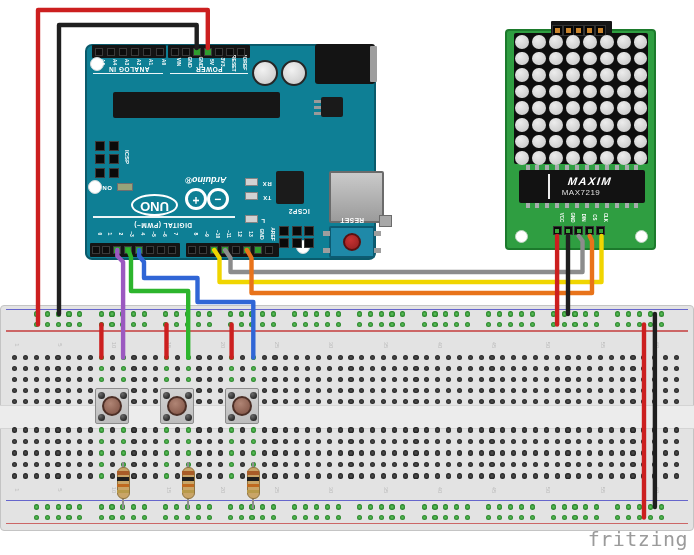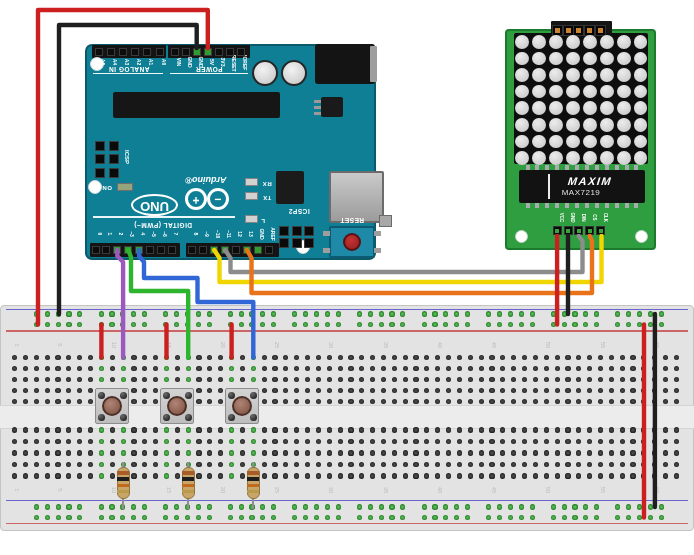--- a/index.html
+++ b/index.html
@@ -102,20 +102,21 @@
   <div class="abs" style="left:505px;top:29px;width:151px;height:221px;background:#2f9e41;border:2px solid #1c7a2c;border-radius:4px;z-index:5;"></div>
   <div class="abs" style="left:551px;top:21px;width:61px;height:18px;background:#151515;border-radius:1px;z-index:6;"></div>
   <div class="abs" style="left:514px;top:33px;width:134px;height:131px;background:#0e0e0e;border-radius:2px;z-index:6;"></div>
   <div class="abs" style="left:519px;top:170px;width:126px;height:33px;background:#121212;border-radius:2px;z-index:7;"></div>
   <div class="abs wline" style="left:548px;top:174px;width:1.5px;height:25px;z-index:8;"></div>
   <div class="abs maximtext" style="left:540px;top:176px;width:100px;height:12px;z-index:8;">MAXIM</div>
   <div class="abs parttext" style="left:531px;top:189px;width:100px;height:10px;z-index:8;">MAX7219</div>
   <div class="abs circle" style="left:514.5px;top:229.5px;width:13px;height:13px;background:#fff;border:1px solid #bcd4bf;z-index:6;"></div>
   <div class="abs circle" style="left:634.5px;top:229.5px;width:13px;height:13px;background:#fff;border:1px solid #bcd4bf;z-index:6;"></div>
 
+  <div class="abs watermark" style="right:6px;top:529px;z-index:10;">fritzing</div>
 <div style="position: absolute; box-sizing: border-box; z-index: 3; left: 12px; top: 354.9px; width: 5.2px; height: 5.2px; border-radius: 50%; background: radial-gradient(circle, rgb(74, 74, 74) 15%, rgb(28, 28, 28) 75%);"></div>
     <div style="position: absolute; box-sizing: border-box; z-index: 3; left: 12px; top: 365.9px; width: 5.2px; height: 5.2px; border-radius: 50%; background: radial-gradient(circle, rgb(74, 74, 74) 15%, rgb(28, 28, 28) 75%);"></div>
     <div style="position: absolute; box-sizing: border-box; z-index: 3; left: 12px; top: 376.9px; width: 5.2px; height: 5.2px; border-radius: 50%; background: radial-gradient(circle, rgb(74, 74, 74) 15%, rgb(28, 28, 28) 75%);"></div>
     <div style="position: absolute; box-sizing: border-box; z-index: 3; left: 12px; top: 387.9px; width: 5.2px; height: 5.2px; border-radius: 50%; background: radial-gradient(circle, rgb(74, 74, 74) 15%, rgb(28, 28, 28) 75%);"></div>
     <div style="position: absolute; box-sizing: border-box; z-index: 3; left: 12px; top: 398.9px; width: 5.2px; height: 5.2px; border-radius: 50%; background: radial-gradient(circle, rgb(74, 74, 74) 15%, rgb(28, 28, 28) 75%);"></div>
     <div style="position: absolute; box-sizing: border-box; z-index: 3; left: 12px; top: 427.4px; width: 5.2px; height: 5.2px; border-radius: 50%; background: radial-gradient(circle, rgb(74, 74, 74) 15%, rgb(28, 28, 28) 75%);"></div>
     <div style="position: absolute; box-sizing: border-box; z-index: 3; left: 12px; top: 438.9px; width: 5.2px; height: 5.2px; border-radius: 50%; background: radial-gradient(circle, rgb(74, 74, 74) 15%, rgb(28, 28, 28) 75%);"></div>
     <div style="position: absolute; box-sizing: border-box; z-index: 3; left: 12px; top: 450.4px; width: 5.2px; height: 5.2px; border-radius: 50%; background: radial-gradient(circle, rgb(74, 74, 74) 15%, rgb(28, 28, 28) 75%);"></div>
     <div style="position: absolute; box-sizing: border-box; z-index: 3; left: 12px; top: 461.9px; width: 5.2px; height: 5.2px; border-radius: 50%; background: radial-gradient(circle, rgb(74, 74, 74) 15%, rgb(28, 28, 28) 75%);"></div>
     <div style="position: absolute; box-sizing: border-box; z-index: 3; left: 12px; top: 473.4px; width: 5.2px; height: 5.2px; border-radius: 50%; background: radial-gradient(circle, rgb(74, 74, 74) 15%, rgb(28, 28, 28) 75%);"></div>

